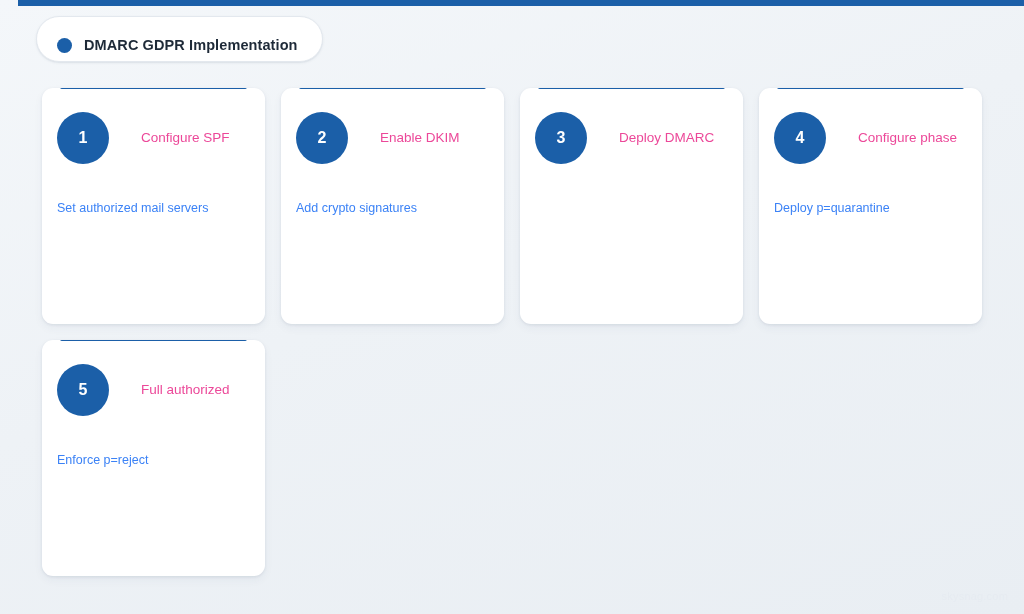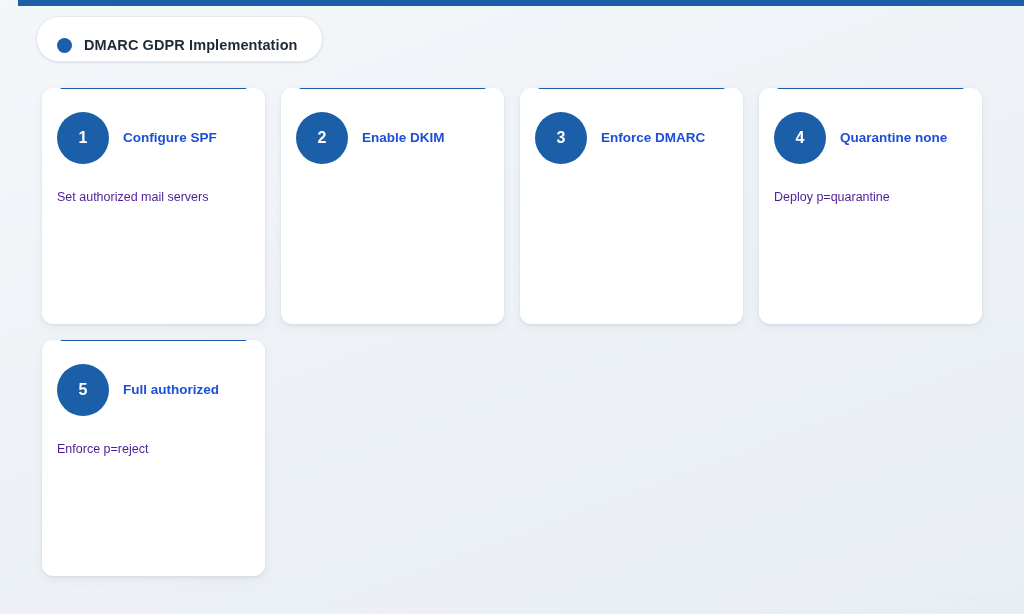--- a/index.html
+++ b/index.html
@@ -106,31 +106,31 @@
     background: #1b5fa8;
     color: #ffffff;
     font-size: 16px;
     font-weight: bold;
     display: flex;
     align-items: center;
     justify-content: center;
     line-height: 1;
   }
   .card-title {
-    margin-left: 14px;
+    margin-left: 32px;
     font-size: 13.5px;
-    font-weight: bold;
-    color: #1d4ed8;
+    font-weight: normal;
+    color: #ec4899;
     line-height: 1.25;
   }
 
   .card-subtitle {
-    margin-top: 25px;
+    margin-top: 36px;
     font-size: 12.5px;
-    color: #4c1d95;
+    color: #3b82f6;
     line-height: 1.35;
   }
 
   
   .watermark {
     position: absolute;
     right: 16px;
     bottom: 12px;
     font-size: 11px;
     color: #e6ebf1;
@@ -158,35 +158,36 @@
     </div>
     <div class="card-subtitle">Set authorized mail servers</div>
   </div>
 
   <div class="step-card">
     <div class="card-accent"></div>
     <div class="card-head">
       <div class="step-badge">2</div>
       <div class="card-title">Enable DKIM</div>
     </div>
+    <div class="card-subtitle">Add crypto signatures</div>
   </div>
 
   <div class="step-card">
     <div class="card-accent"></div>
     <div class="card-head">
       <div class="step-badge">3</div>
-      <div class="card-title">Enforce DMARC</div>
+      <div class="card-title">Deploy DMARC</div>
     </div>
   </div>
 
   <div class="step-card">
     <div class="card-accent"></div>
     <div class="card-head">
       <div class="step-badge">4</div>
-      <div class="card-title">Quarantine none</div>
+      <div class="card-title">Configure phase</div>
     </div>
     <div class="card-subtitle">Deploy p=quarantine</div>
   </div>
 
   <div class="step-card">
     <div class="card-accent"></div>
     <div class="card-head">
       <div class="step-badge">5</div>
       <div class="card-title">Full authorized</div>
     </div>

